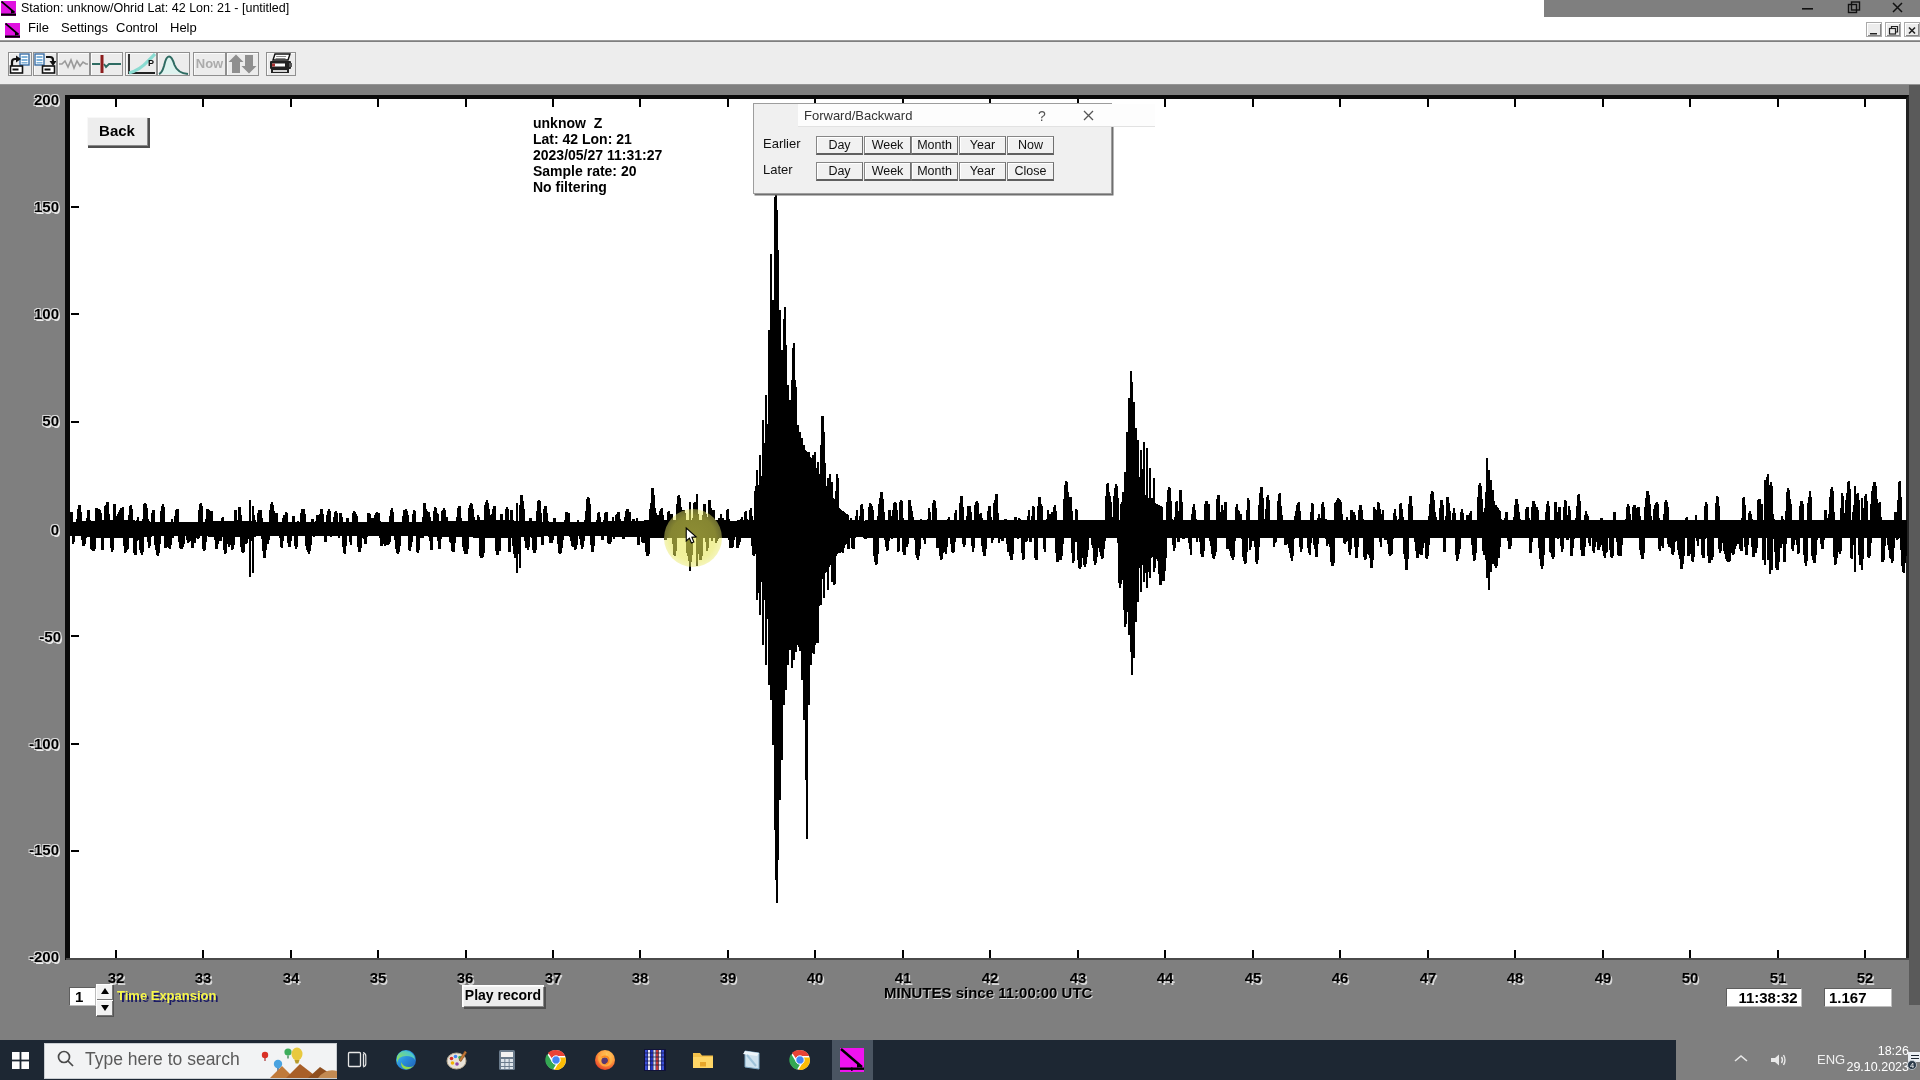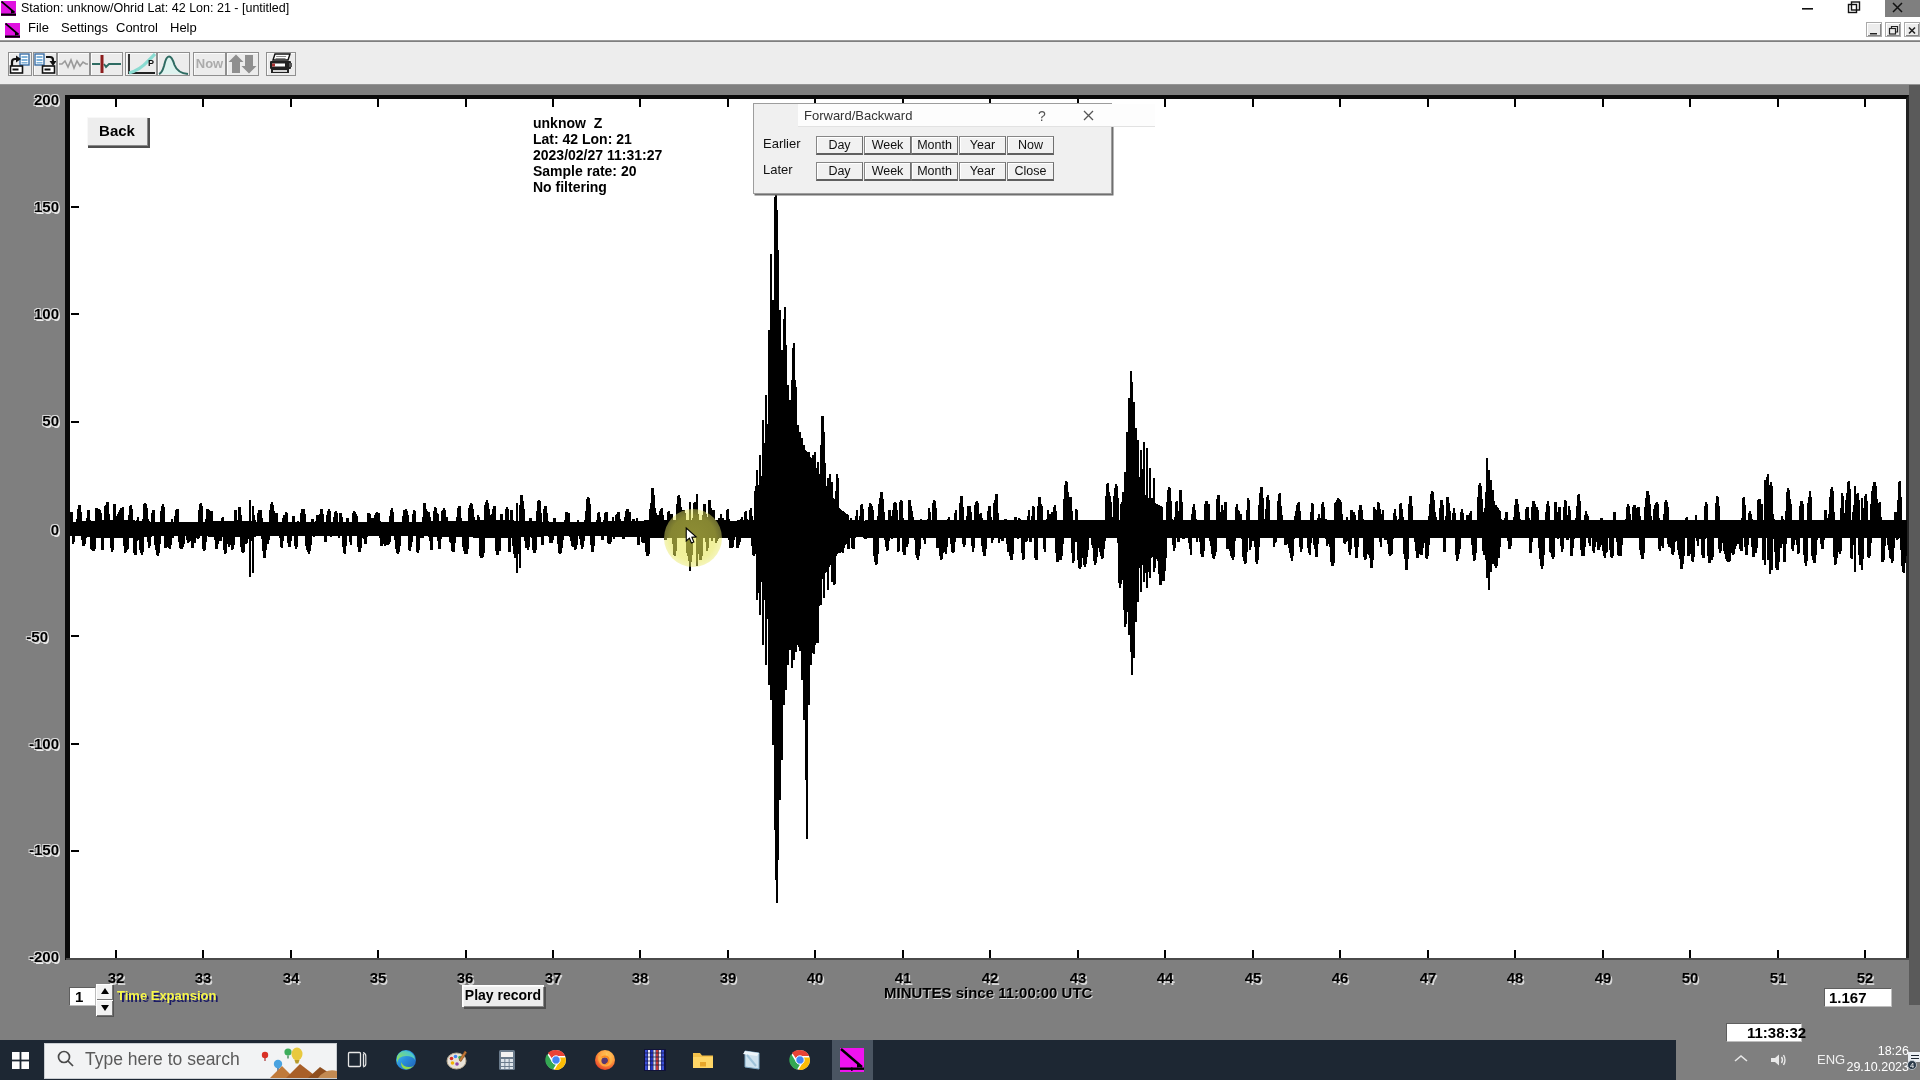--- a/index.html
+++ b/index.html
@@ -1,20 +1,20 @@
 <!DOCTYPE html>
 <html><head>
 <meta charset="utf-8">
 <style>
 *{margin:0;padding:0;box-sizing:border-box;}
 html,body{width:1920px;height:1080px;overflow:hidden;font-family:"Liberation Sans",sans-serif;}
 body{position:relative;background:#7f7f7f;}
 .abs{position:absolute;}
 
-#titlebar{left:0;top:0;width:1885px;height:17px;background:#fff;}
+#titlebar{left:0;top:0;width:1544px;height:17px;background:#fff;}
 #titletext{left:21px;top:1px;font-size:12.5px;color:#000;}
 
 #menubar{left:0;top:17px;width:1920px;height:24px;background:#fff;border-bottom:1px solid #9a9a9a;}
 .menuitem{position:absolute;top:3px;font-size:13px;color:#000;}
 
 #toolbar{left:0;top:42px;width:1920px;height:43px;background:#ededed;border-bottom:1px solid #949494;}
 .tb{position:absolute;top:10px;height:24px;background:#ececec;border:1px solid #8f8f8f;box-shadow:inset 1px 1px 0 #fbfbfb;}
 
 #content{left:0;top:85px;width:1780px;height:955px;background:#7f7f7f;}
 #plot{left:65px;top:10px;width:1844px;height:865px;background:#fff;border-left:5px solid #0a0a0a;border-top:4px solid #0a0a0a;border-right:3px solid #222;}
@@ -198,21 +198,21 @@
   <div class="abs" style="left:664px;top:424px;width:58px;height:58px;border-radius:50%;background:radial-gradient(circle,rgba(230,230,85,0.62) 0%,rgba(230,230,85,0.58) 55%,rgba(235,235,120,0.4) 78%,rgba(240,240,160,0) 100%);"></div>
   <svg class="abs" style="left:685px;top:441px" width="16" height="20" viewBox="0 0 13 15">
       <path d="M1 1 L1 11.5 L3.6 9.2 L5.2 13.2 L7.2 12.4 L5.6 8.5 L9 8.2 Z" fill="#fff" stroke="#000" stroke-width="0.9"></path>
     </svg>
 
   <div class="ylab" style="left:13px;top:6px">200</div>
   <div class="ylab" style="left:13px;top:113px">150</div>
   <div class="ylab" style="left:13px;top:220px">100</div>
   <div class="ylab" style="left:13px;top:327px">50</div>
   <div class="ylab" style="left:13px;top:436px">0</div>
-  <div class="ylab" style="left:2px;top:543px">-50</div>
+  <div class="ylab" style="left:15px;top:543px">-50</div>
   <div class="ylab" style="left:13px;top:650px">-100</div>
   <div class="ylab" style="left:13px;top:756px">-150</div>
   <div class="ylab" style="left:13px;top:863px">-200</div>
 
   <div class="xlab" style="left:96px;top:884px;">32</div>
   <div class="xlab" style="left:183px;top:884px;">33</div>
   <div class="xlab" style="left:271px;top:884px;">34</div>
   <div class="xlab" style="left:358px;top:884px;">35</div>
   <div class="xlab" style="left:445px;top:884px;">36</div>
   <div class="xlab" style="left:533px;top:884px;">37</div>
@@ -228,38 +228,38 @@
   <div class="xlab" style="left:1408px;top:884px;">47</div>
   <div class="xlab" style="left:1495px;top:884px;">48</div>
   <div class="xlab" style="left:1583px;top:884px;">49</div>
   <div class="xlab" style="left:1670px;top:884px;">50</div>
   <div class="xlab" style="left:1758px;top:884px;">51</div>
   <div class="xlab" style="left:1845px;top:884px;">52</div>
   <div class="abs emb" style="left:884px;top:899px;">MINUTES since 11:00:00 UTC</div>
 
   <div class="abs" style="left:533px;top:30px;font-size:14px;font-weight:bold;line-height:16px;color:#000;white-space:pre;">unknow  Z
 Lat: 42 Lon: 21
-2023/02/27 11:31:27
+2023/05/27 11:31:27
 Sample rate: 20
 No filtering</div>
 
   <div class="cbtn" style="left:86px;top:31px;width:62px;height:30px;font-size:15px;line-height:29px;">Back</div>
 
   <div class="cbtn" style="left:462px;top:900px;width:82px;height:22px;font-size:14px;line-height:21px;">Play record</div>
 
   <div class="wbox" style="left:69px;top:902px;width:27px;height:19px;padding-left:5px;line-height:17px;">1</div>
   <div class="abs" style="left:96px;top:899px;width:17px;height:16px;background:#f2f2f2;box-shadow:inset 1px 1px 0 #fff,inset -1px -1px 0 #777,1px 1px 0 #555;">
       <div style="width:0;height:0;border-left:4px solid transparent;border-right:4px solid transparent;border-bottom:6px solid #000;margin:4px auto;"></div>
     </div>
   <div class="abs" style="left:96px;top:915px;width:17px;height:16px;background:#f2f2f2;box-shadow:inset 1px 1px 0 #fff,inset -1px -1px 0 #777,1px 1px 0 #555;">
       <div style="width:0;height:0;border-left:4px solid transparent;border-right:4px solid transparent;border-top:6px solid #000;margin:5px auto;"></div>
     </div>
   <div class="abs" style="left:117px;top:903px;font-size:13px;font-weight:bold;color:#f7f74a;text-shadow:2px 2px 0 #1a1a66;">Time Expansion</div>
 
-  <div class="wbox" style="left:1726px;top:938px;width:76px;height:19px;padding-left:20px;line-height:17px;">11:38:32</div>
+  <div class="wbox" style="left:1726px;top:903px;width:76px;height:19px;padding-left:8px;line-height:17px;text-align:center;">11:38:32</div>
   <div class="wbox" style="left:1824px;top:903px;width:68px;height:19px;padding-left:4px;line-height:17px;">1.167</div>
 
   <div class="abs" id="dlg">
     <div id="dlgtitle">
         <span>Forward/Backward</span>
       </div>
     <div class="abs" style="left:284px;top:4px;font-size:14px;color:#555;">?</div>
     <svg class="abs" style="left:328px;top:5px" width="14" height="14">
         <path d="M2 2 L11 11 M11 2 L2 11" stroke="#555" stroke-width="1.3"></path>
       </svg>

